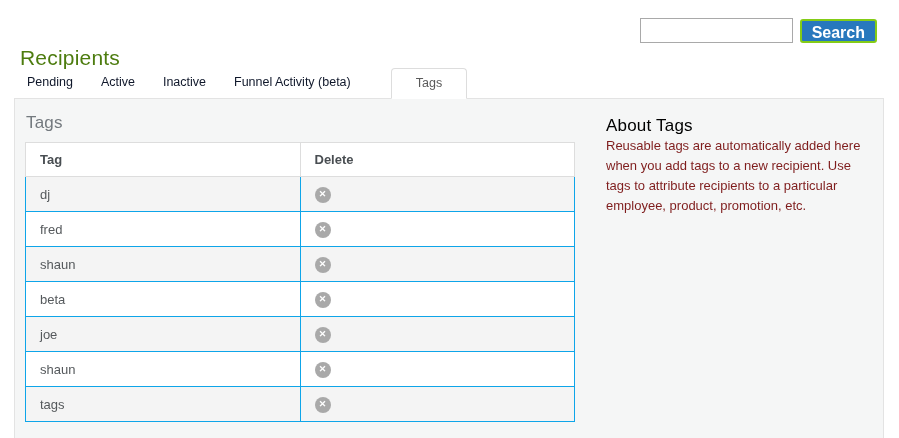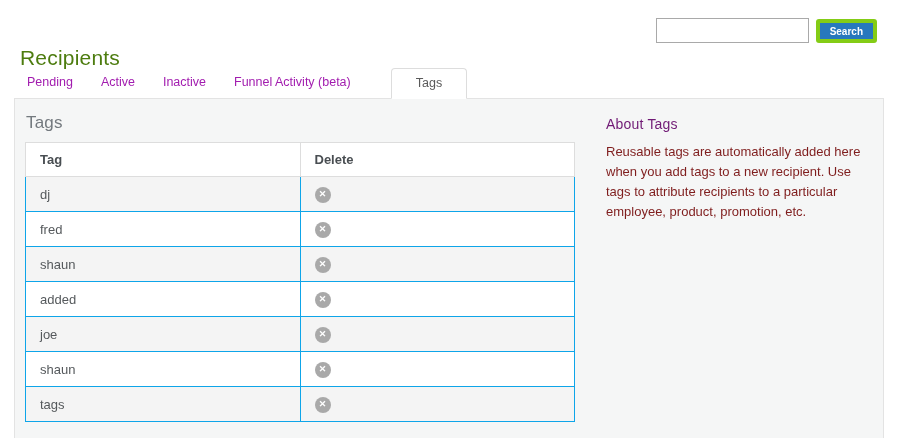--- a/index.html
+++ b/index.html
@@ -23,34 +23,34 @@
   .search-area { display: flex; align-items: center; margin-top: 8px; }
   .search-input {
     width: 153px; height: 25px;
     border: 1px solid #a9a9a9; background: #fff;
     font-family: "Liberation Sans", sans-serif; font-size: 13px; color: #444;
     padding: 2px 6px; outline: none; border-radius: 0;
   }
   .search-button {
     margin-left: 7px; height: 24px;
     background: #2778bd; color: #fff;
-    border: 4px solid #84cc16; border-radius: 3px;
+    border: 2px solid #84cc16; border-radius: 3px;
     font-family: "Liberation Sans", sans-serif;
-    font-size: 10px; font-weight: bold;
+    font-size: 16px; font-weight: bold;
     padding: 3px 10px; cursor: pointer;
   }
 
   
   .tabbar {
     display: flex; align-items: flex-end;
     padding-left: 27px; height: 28px;
     position: relative; z-index: 2;
   }
   .tab-link {
-    color: #a21caf; text-decoration: none;
+    color: #0f172a; text-decoration: none;
     font-size: 12.5px; padding-bottom: 9px;
     margin-right: 28px; cursor: pointer; white-space: nowrap;
   }
   .tab-active {
     background: #fff;
     border: 1px solid #ddd; border-bottom: 1px solid #fff;
     border-radius: 4px 4px 0 0;
     color: #5a5a5a; font-size: 12.5px;
     padding: 7px 24px 8px 24px;
     margin-left: 12px; margin-bottom: -1px;
@@ -93,22 +93,22 @@
     display: inline-flex; align-items: center; justify-content: center;
     width: 16px; height: 16px; border-radius: 50%;
     background: #a9a9a9; color: #fff;
     font-size: 9px; font-weight: bold; line-height: 1;
     cursor: pointer; user-select: none;
   }
 
   
   .panel-right { margin-left: 31px; width: 278px; padding-top: 3px; }
   .about-heading {
-    font-size: 14px; font-weight: 400; color: #701a75;
-    margin-bottom: 10px; letter-spacing: 0.2px;
+    font-size: 17px; font-weight: 400; color: #000000;
+    letter-spacing: 0.2px;
   }
   .about-text {
     font-size: 13px; color: #7f1d1d; line-height: 1.55;
   }
 </style>
 </head>
 <body>
 
 <div class="page">
 
@@ -145,21 +145,21 @@
             </tr>
             <tr>
               <td>fred</td>
               <td><span class="delete-btn">✕</span></td>
             </tr>
             <tr>
               <td>shaun</td>
               <td><span class="delete-btn">✕</span></td>
             </tr>
             <tr>
-              <td>added</td>
+              <td>beta</td>
               <td><span class="delete-btn">✕</span></td>
             </tr>
             <tr>
               <td>joe</td>
               <td><span class="delete-btn">✕</span></td>
             </tr>
             <tr>
               <td>shaun</td>
               <td><span class="delete-btn">✕</span></td>
             </tr>

